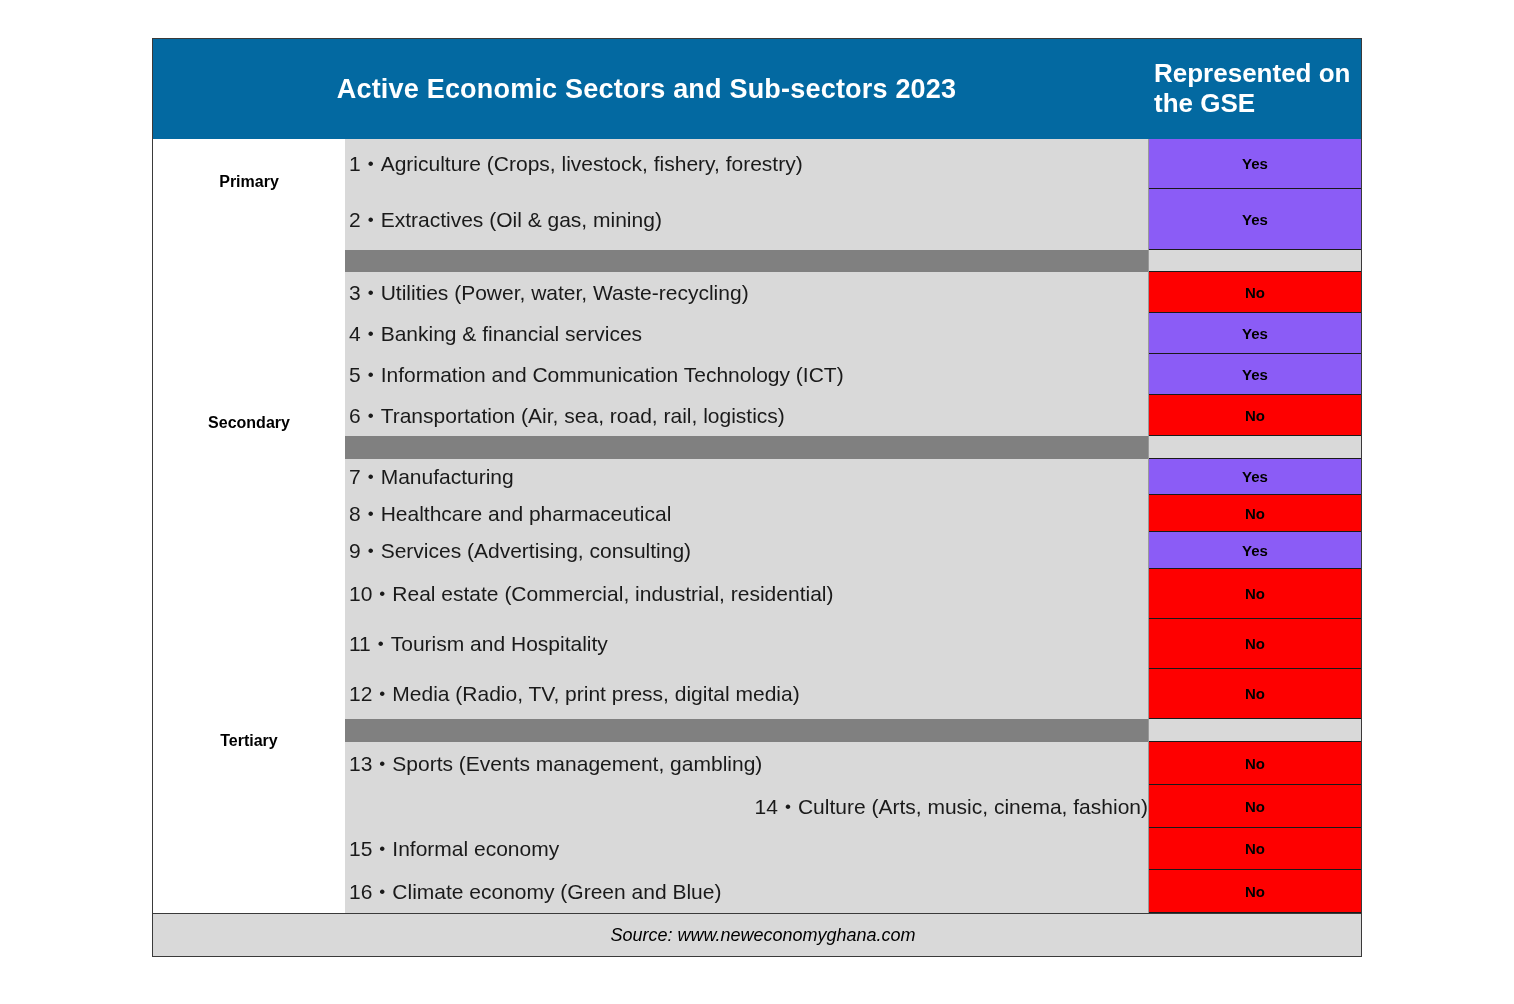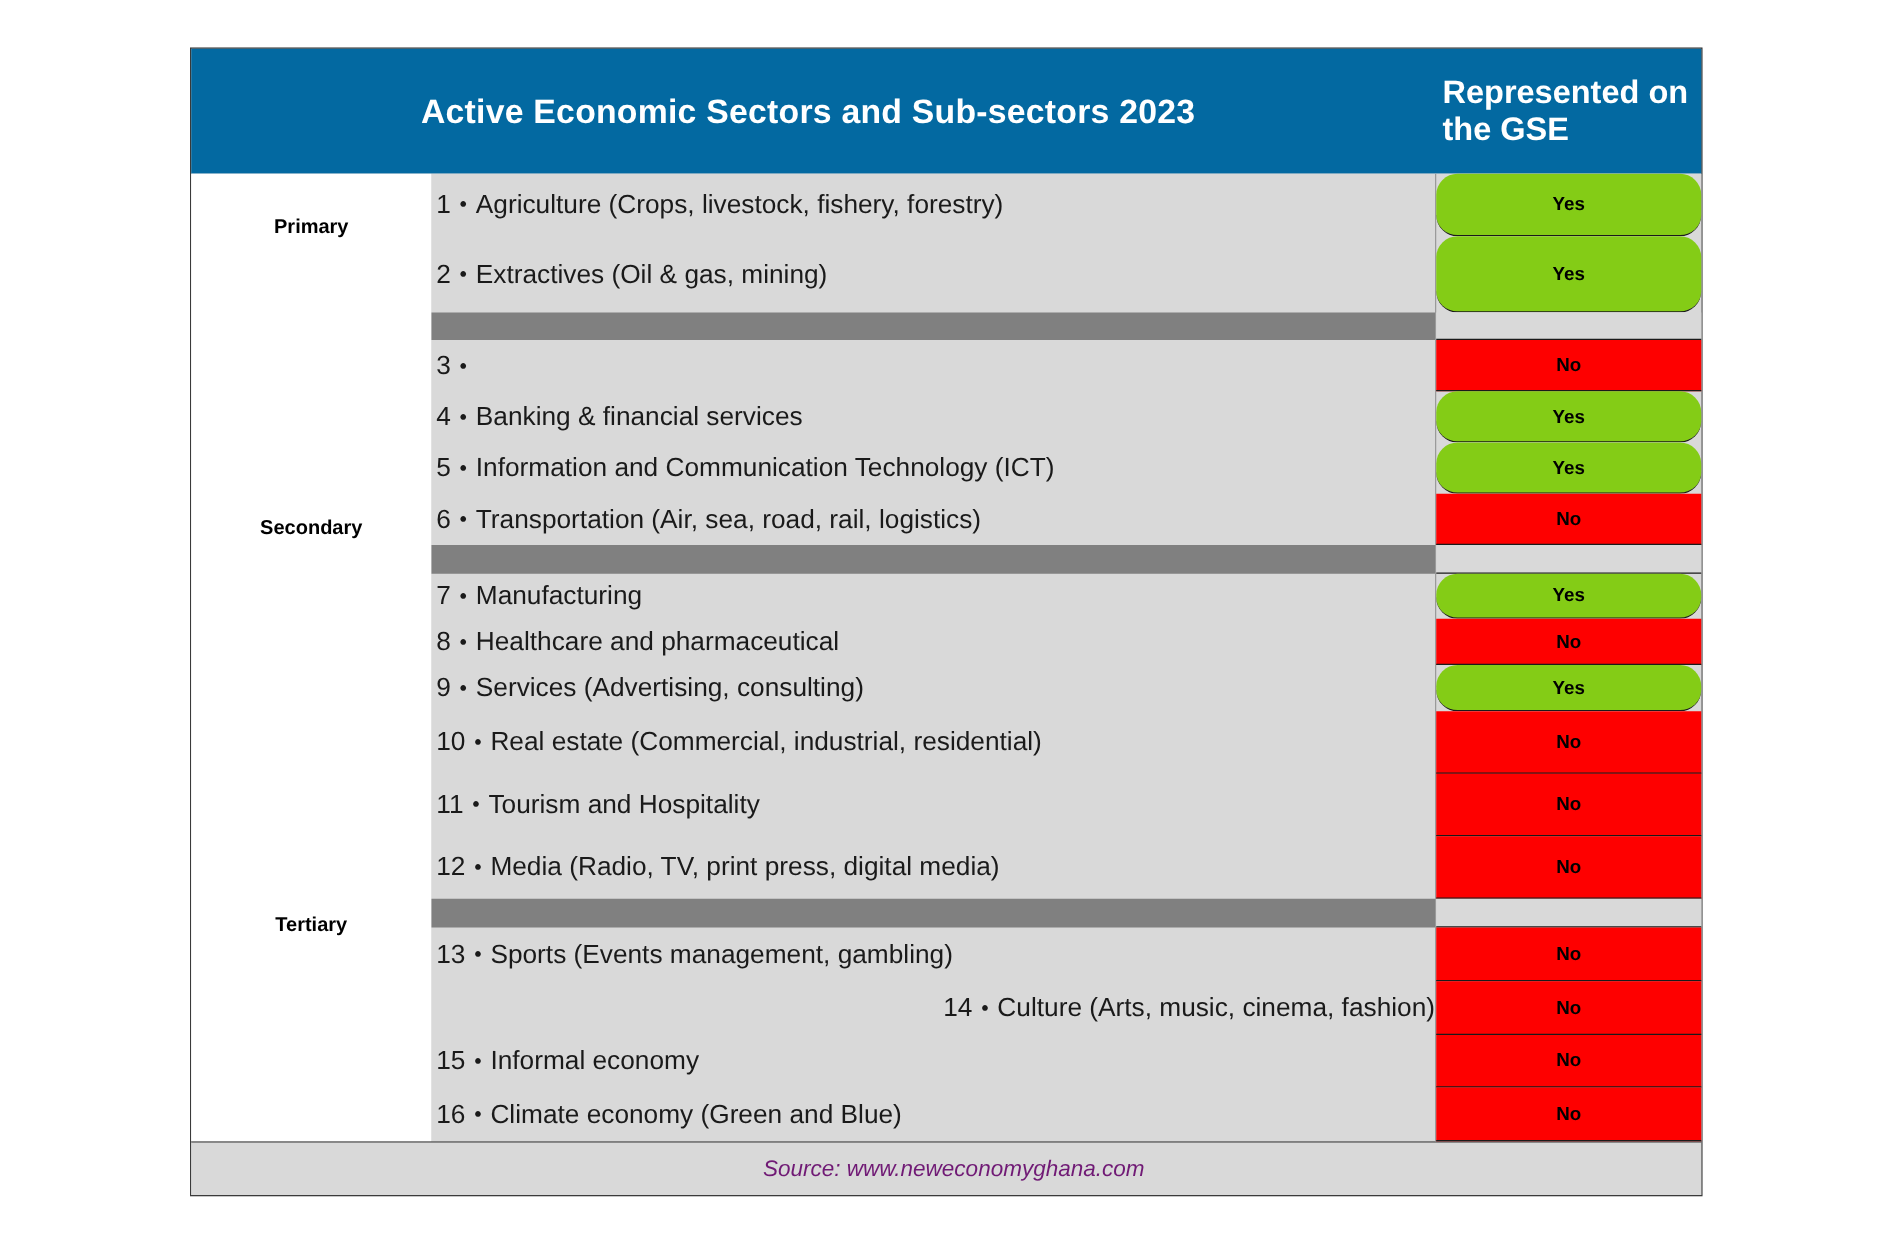--- a/index.html
+++ b/index.html
@@ -100,33 +100,33 @@
   .flag {
     display: flex;
     align-items: center;
     justify-content: center;
     font-size: 15px;
     font-weight: bold;
     color: #000;
     box-sizing: border-box;
     border-bottom: 1px solid #1a1a1a;
   }
-  .flag.yes { background: #84cc16; border-radius: 17px; }
+  .flag.yes { background: #8b5cf6; }
   .flag.no { background: #fe0000; }
   .flag.blank { background: #d9d9d9; border-bottom: 1px solid #1a1a1a; }
   .footer {
     border-top: 1px solid #3a3a3a;
     background: #d9d9d9;
     height: 42px;
     display: flex;
     align-items: center;
     justify-content: center;
     font-size: 18px;
     font-style: italic;
-    color: #701a75;
+    color: #000000;
     padding-left: 12px;
   }
 </style>
 </head>
 <body>
 
 <div id="page">
 
   <div class="table-wrap">
 
@@ -151,20 +151,21 @@
           </div>
           <div class="item" style="height: 61px;">
             <span class="num">2</span>
             <span class="bullet">•</span>
             <span class="txt">Extractives (Oil &amp; gas, mining)</span>
           </div>
           <div class="sep-items" style="height: 22px;"></div>
           <div class="item" style="height: 41px;">
             <span class="num">3</span>
             <span class="bullet">•</span>
+            <span class="txt">Utilities (Power, water, Waste-recycling)</span>
           </div>
           <div class="item" style="height: 41px;">
             <span class="num">4</span>
             <span class="bullet">•</span>
             <span class="txt">Banking &amp; financial services</span>
           </div>
           <div class="item" style="height: 41px;">
             <span class="num">5</span>
             <span class="bullet">•</span>
             <span class="txt">Information and Communication Technology (ICT)</span>

